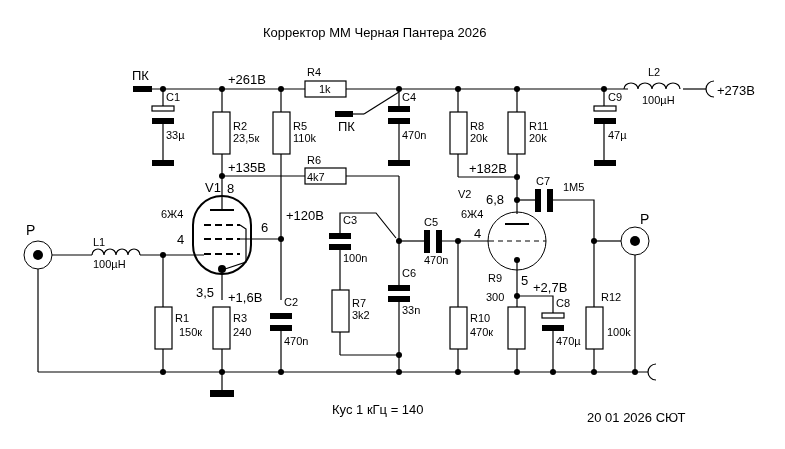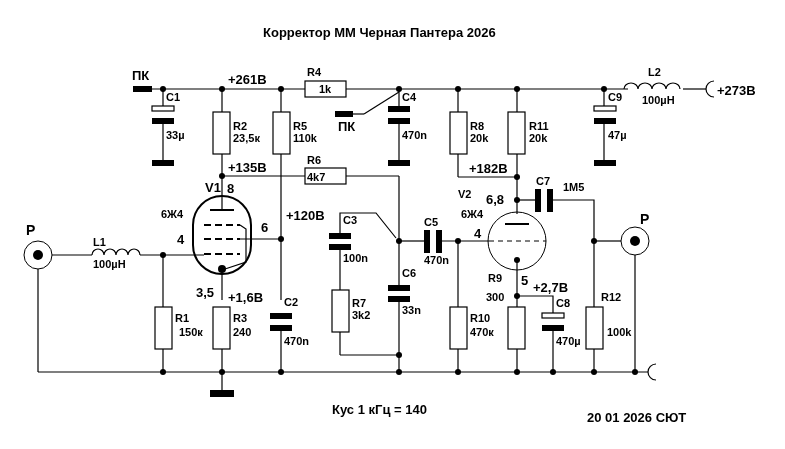--- a/index.html
+++ b/index.html
@@ -1,16 +1,16 @@
 <!DOCTYPE html>
 <html><head>
 <meta charset="utf-8">
 <style>
   html, body { margin:0; padding:0; background:#fff; }
-  #wrap { position:relative; width:785px; height:449px; overflow:hidden; background:#fff;font-weight:bold; }
+  #wrap { position:relative; width:785px; height:449px; overflow:hidden; background:#fff; }
   svg { position:absolute; left:0; top:0; }
   svg text { font-family:"Liberation Sans", sans-serif; fill:#000; }
   .w { stroke:#000; stroke-width:1.2; fill:none; }
   .box { stroke:#000; stroke-width:1.2; fill:#fff; }
   .plate { fill:#000; }
   .dot { fill:#000; }
   .t11 { font-size:11px; }
   .t13 { font-size:13px; }
   .t14 { font-size:14px; }
 </style>

